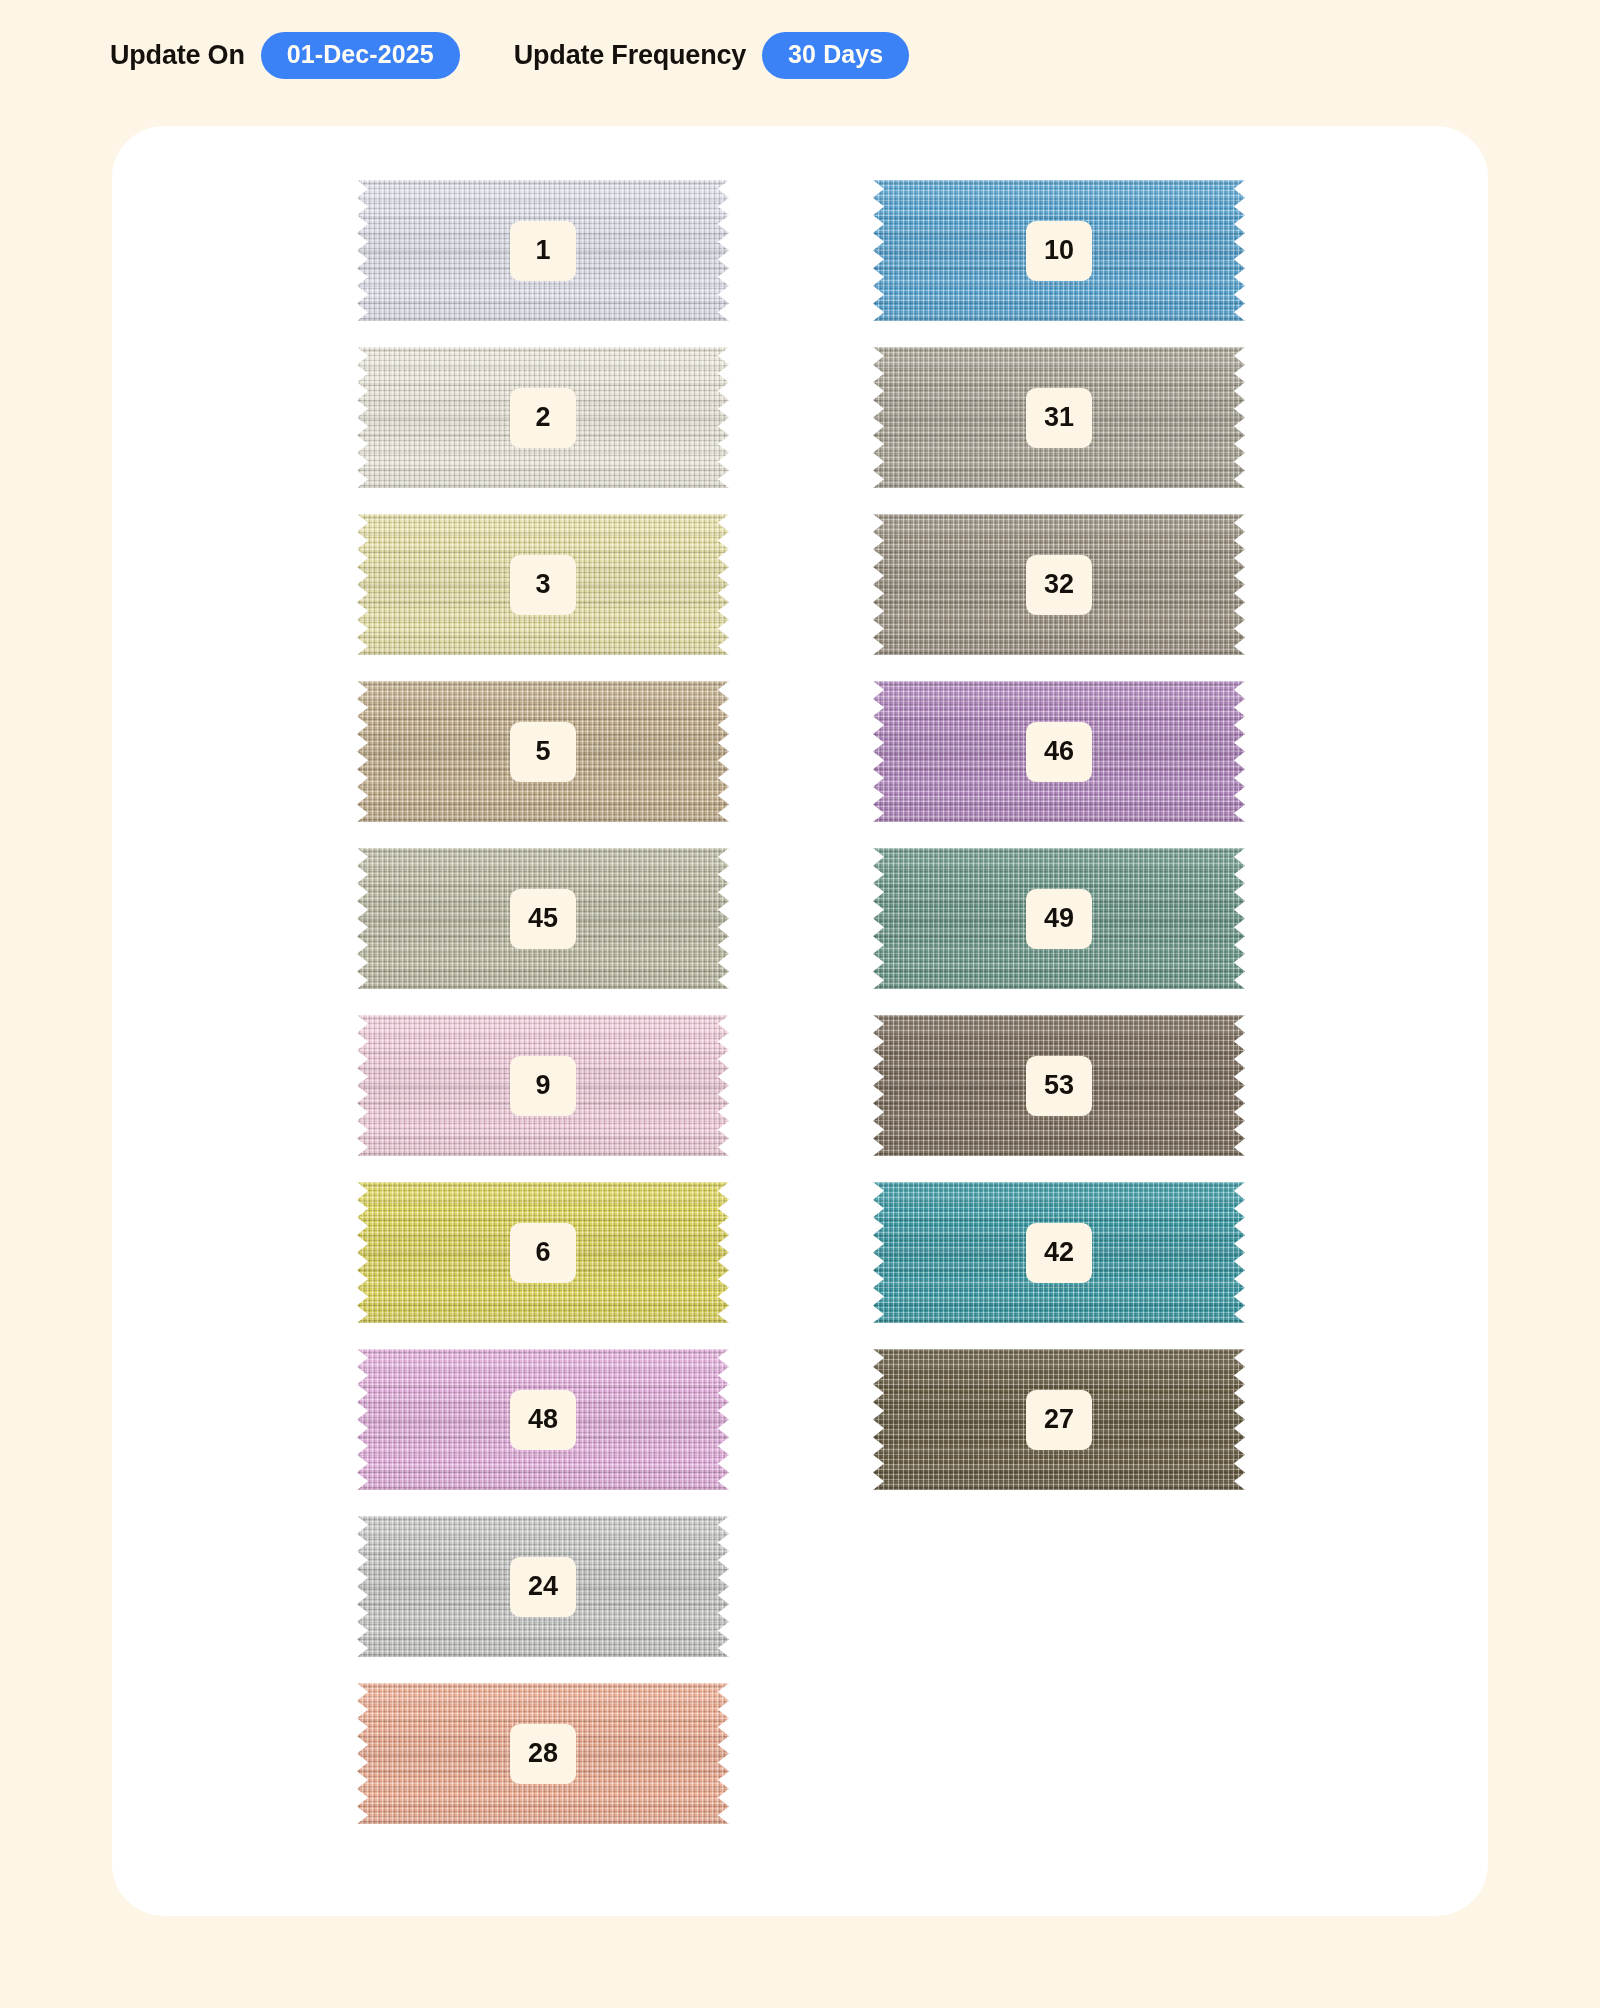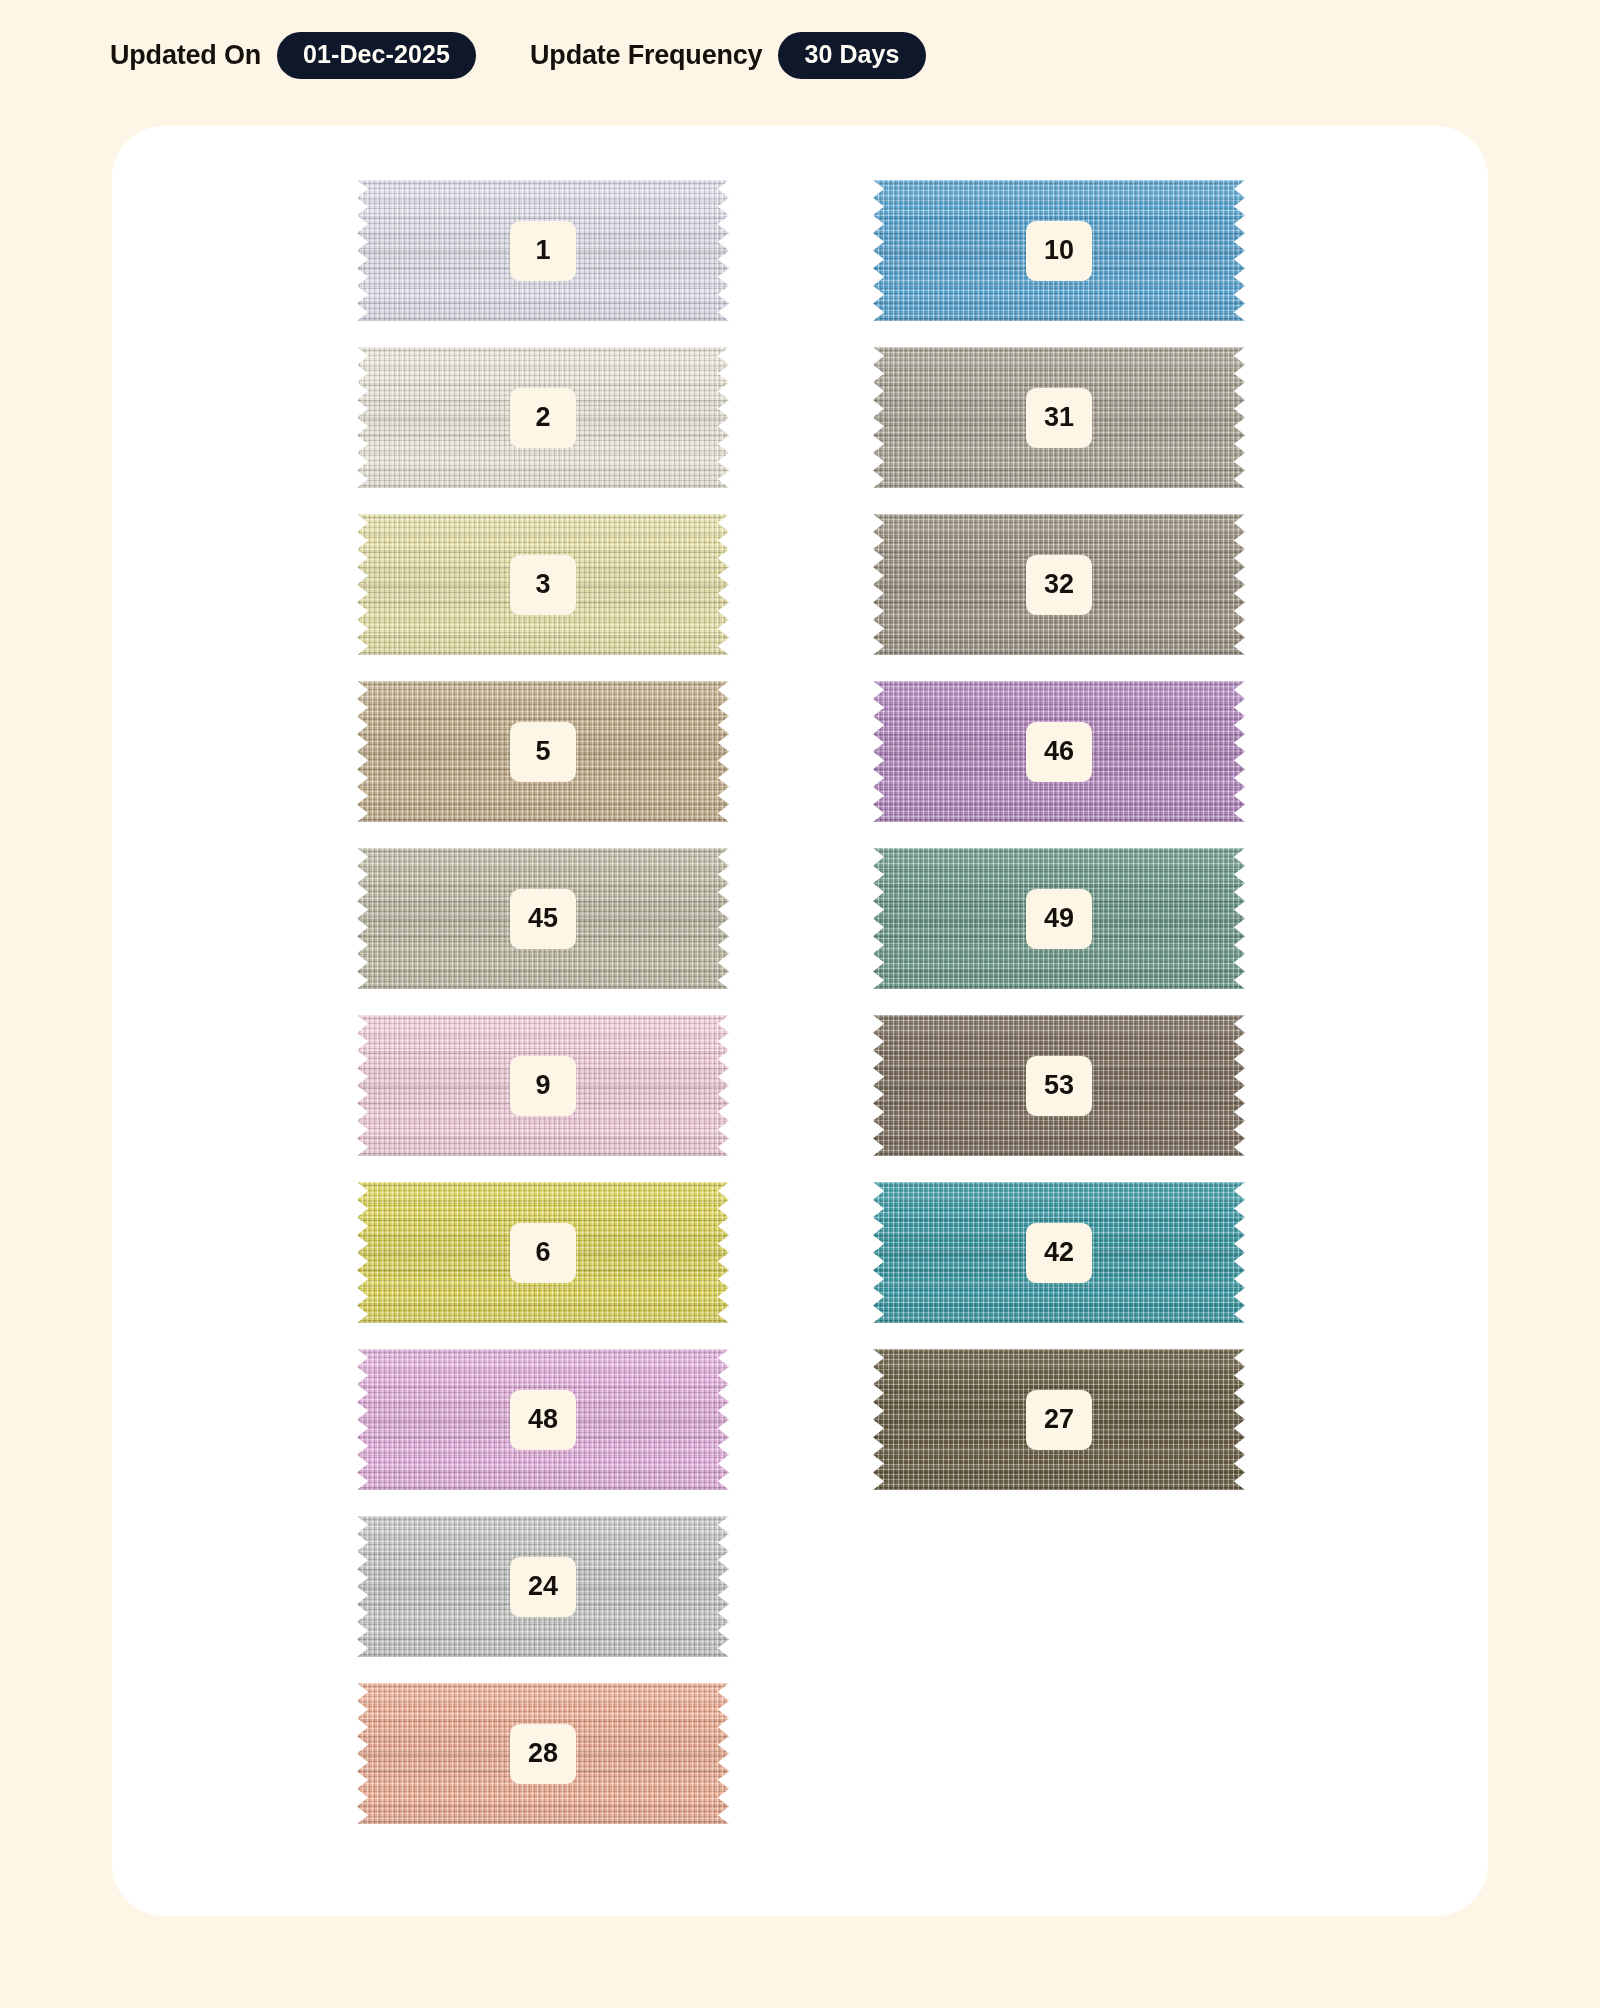--- a/index.html
+++ b/index.html
@@ -26,21 +26,21 @@
     height: 46px;
   }
   .header-label {
     font-size: 27px;
     font-weight: 700;
     color: #14100c;
     letter-spacing: -0.2px;
     white-space: nowrap;
   }
   .header-pill {
-    background: #0f172a;
+    background: #3b82f6;
     color: #FFFDF5;
     font-size: 25px;
     font-weight: 800;
     letter-spacing: 0.1px;
     border-radius: 999px;
     padding: 10px 26px 12px 26px;
     white-space: nowrap;
     line-height: 1;
   }
   .header-gap { width: 22px; }
@@ -165,21 +165,21 @@
     font-weight: 700;
     color: #14100c;
     z-index: 3;
     line-height: 1;
   }
 </style>
 </head>
 <body>
 
 <div class="header">
-  <span class="header-label">Updated On</span>
+  <span class="header-label">Update On</span>
   <span class="header-pill">01-Dec-2025</span>
   <span class="header-gap"></span>
   <span class="header-label">Update Frequency</span>
   <span class="header-pill">30 Days</span>
 </div>
 
 <div class="card">
   <div class="grid">
     <div class="column column-left" id="col-left">
         <div class="swatch-row">

